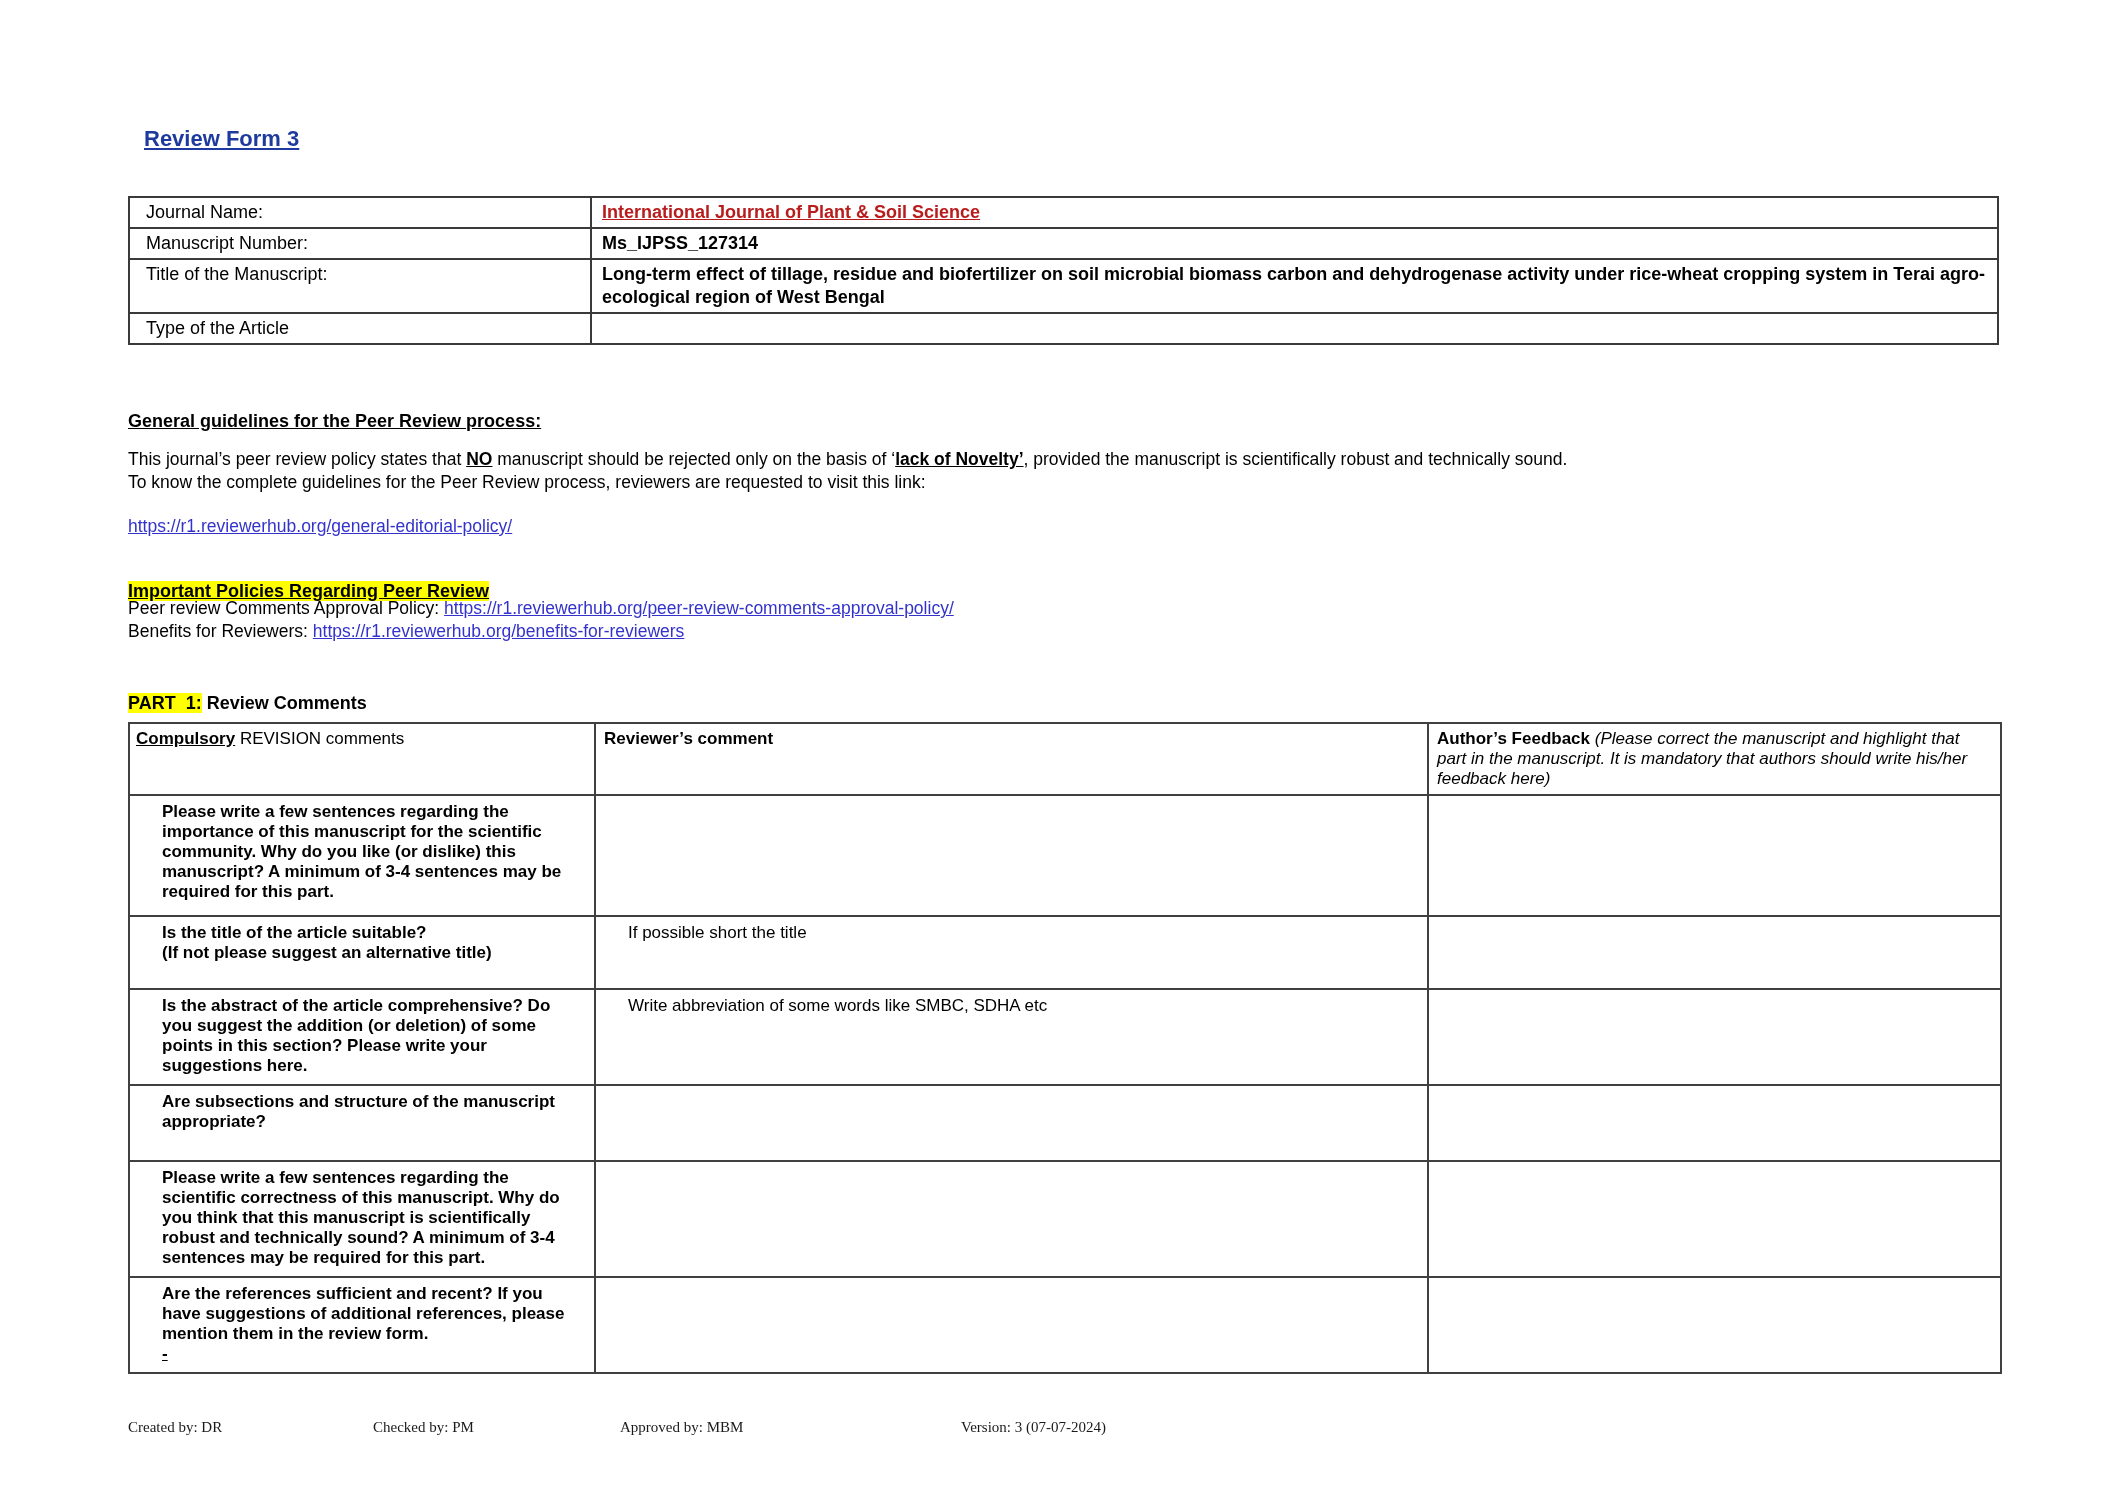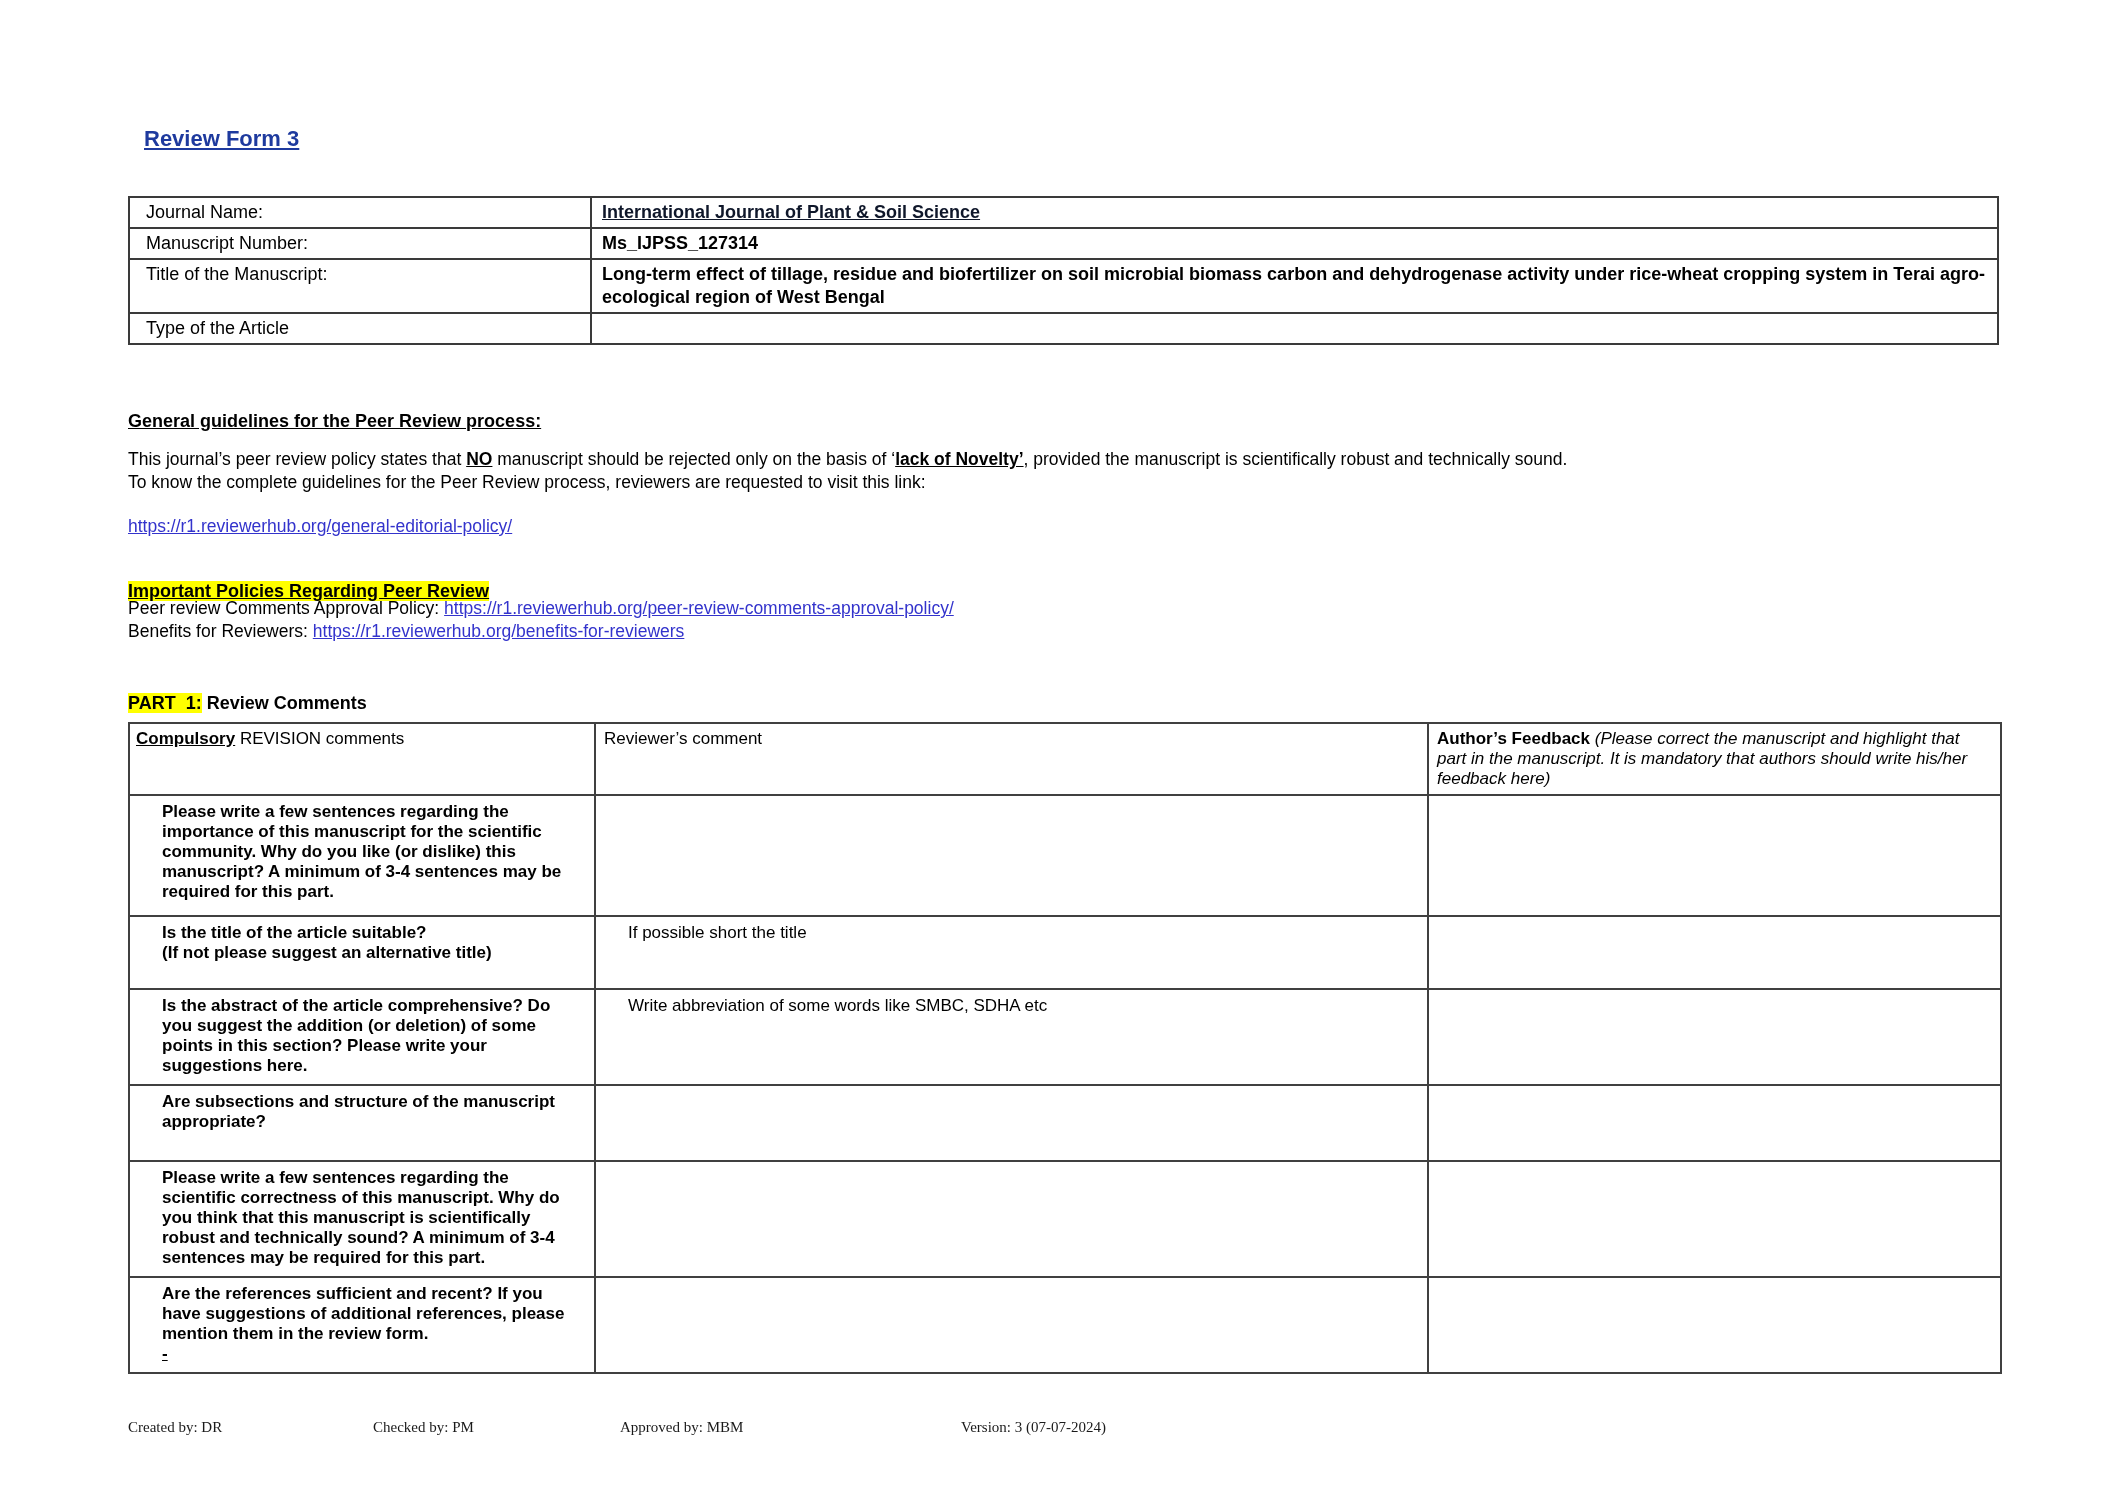--- a/index.html
+++ b/index.html
@@ -7,37 +7,37 @@
   body { font-family:"Liberation Sans", sans-serif; color:#000; }
   .page { position:relative; width:2117px; height:1497px; background:#ffffff; overflow:hidden; }
 
   
   .page-title { position:absolute; left:128px; top:110px; margin:16px; font-size:22px; font-weight:bold; color:#1e3a9e; text-decoration:underline; }
 
   
   .info-table { position:absolute; left:128px; top:196px; width:1869px; border-collapse:collapse; table-layout:fixed; }
   .info-table td { border:2px solid #3a3a3a; font-size:18px; line-height:23px; padding:3px 3px 3px 16px; vertical-align:top; }
   .info-table td.value { font-weight:bold; padding-left:10px; }
-  .info-table a.journal-link { color:#0f172a; font-weight:bold; text-decoration:underline; }
+  .info-table a.journal-link { color:#b91c1c; font-weight:bold; text-decoration:underline; }
 
   
   .abs { position:absolute; left:128px; }
   .sec-heading { font-size:18px; font-weight:bold; text-decoration:underline; }
   .body-text { font-size:17.5px; line-height:23px; width:1880px; }
   a.doc-link { color:#3333cc; text-decoration:underline; font-size:17.5px; }
   .hl { background:#ffff00; }
   .pre { white-space:pre; }
   .part1-heading { font-size:18px; font-weight:bold; }
 
   
   .review-table { position:absolute; left:128px; top:722px; width:1872px; border-collapse:collapse; table-layout:fixed; }
   .review-table td { border:2px solid #404040; vertical-align:top; font-size:17px; line-height:20px; }
   .review-table .hdr-c1 { padding:5px 8px 5px 6px; }
   .review-table .hdr-c1 .bold-u { font-weight:bold; text-decoration:underline; }
-  .review-table .hdr-c2 { padding:5px 8px; font-weight:normal; }
+  .review-table .hdr-c2 { padding:5px 8px; font-weight:bold; }
   .review-table .hdr-c3 { padding:5px 8px; }
   .review-table .hdr-c3 .fb-bold { font-weight:bold; }
   .review-table .hdr-c3 .fb-italic { font-style:italic; font-weight:normal;margin-top:32px; }
   .review-table td.qcell { padding:6px 10px 8px 32px; font-weight:bold; white-space:pre-line; }
   .review-table td.ccell { padding:6px 10px 4px 32px; }
   .review-table td.fcell { padding:6px 8px; }
   .dash { font-weight:bold; text-decoration:underline; display:block; }
 
   
   .footer { position:absolute; top:1419px; left:0; width:2117px; font-family:"Liberation Serif", serif; font-size:15px; color:#1a1a1a; }

